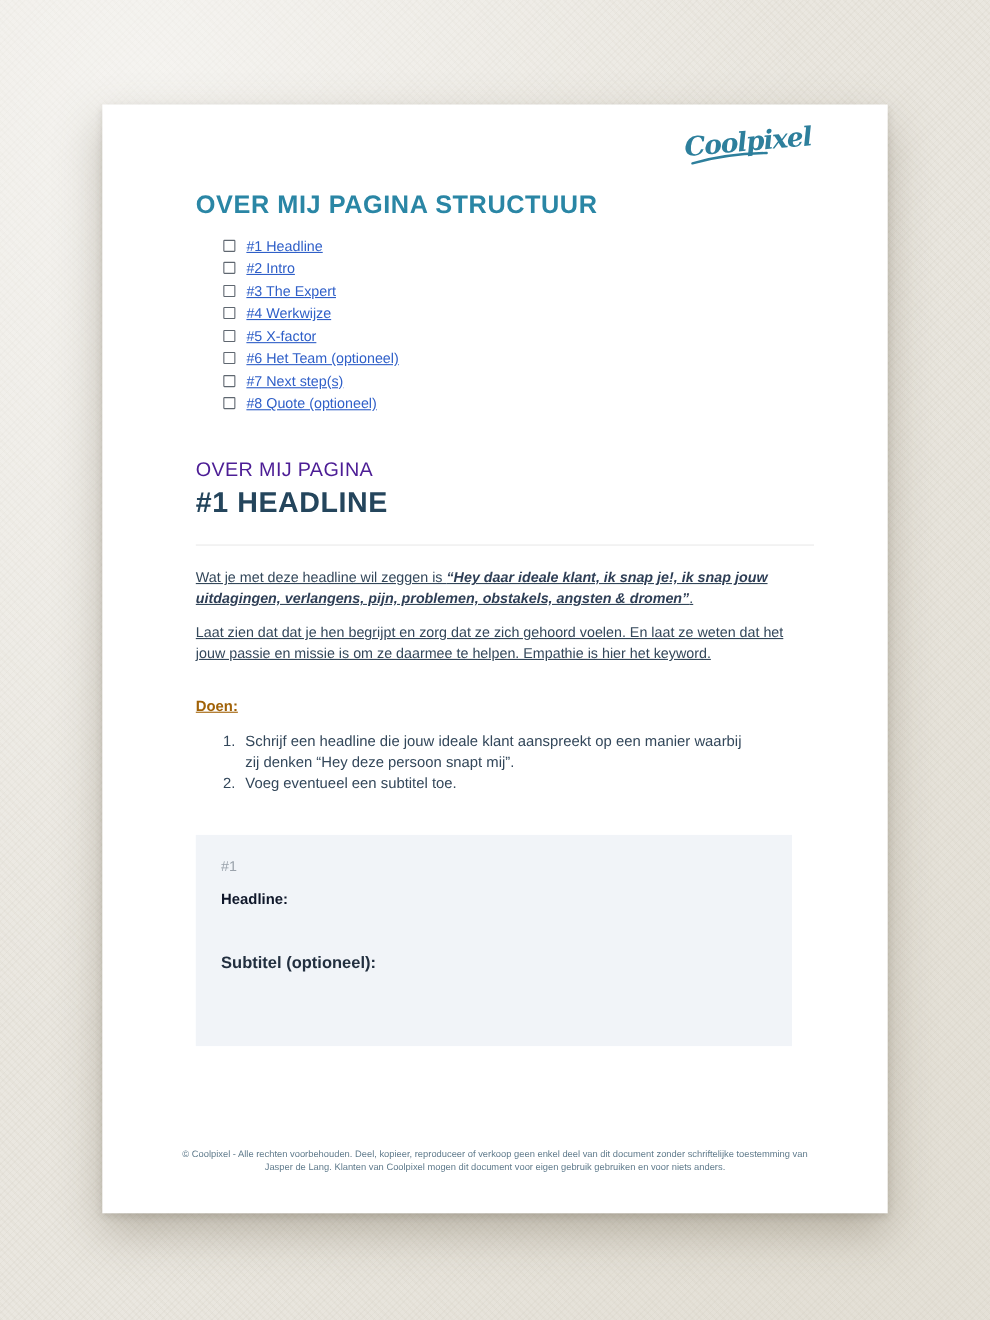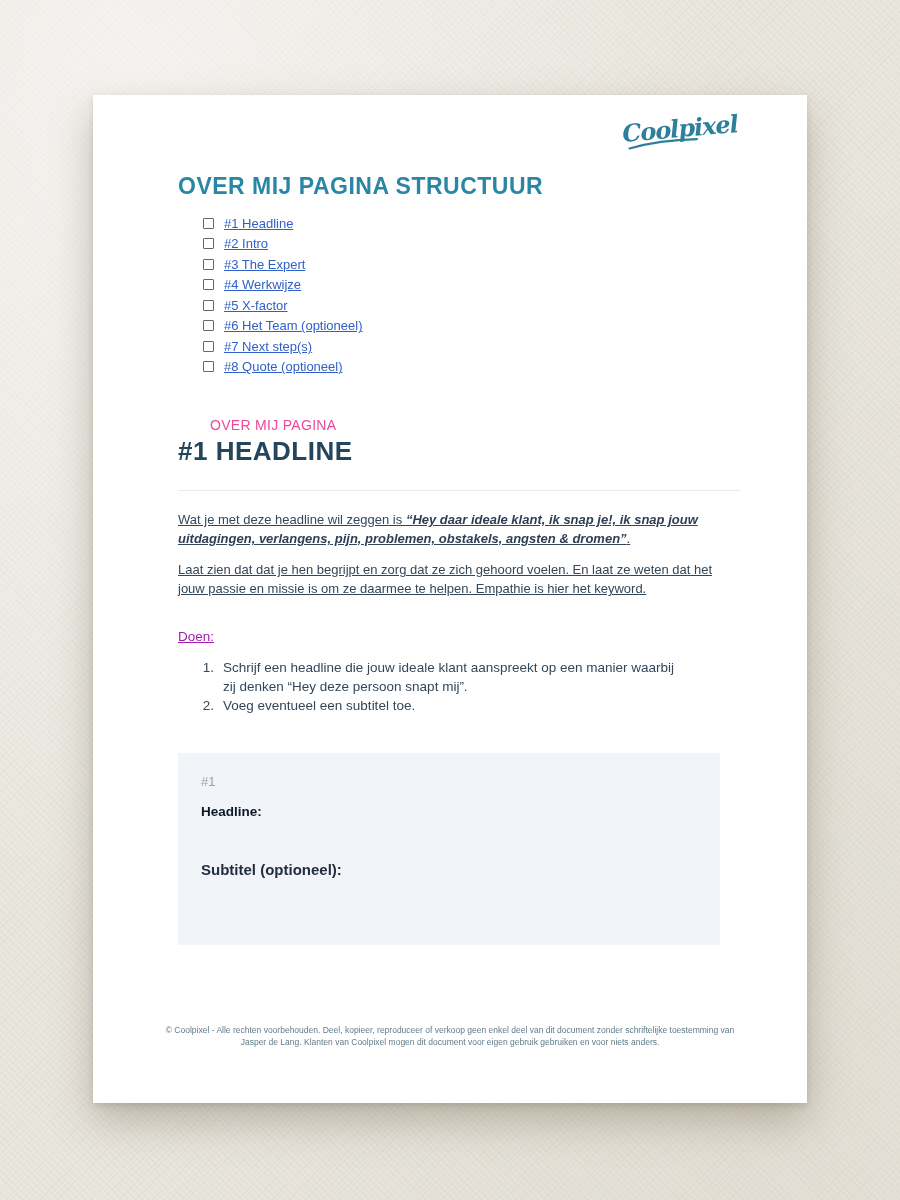--- a/index.html
+++ b/index.html
@@ -43,53 +43,53 @@
   .check-row { display:flex; align-items:center; gap:10px; height:20.5px; }
   .checkbox {
     width:11px; height:11px; border:1.5px solid #5f6770; border-radius:1px;
     background:#fff; flex:0 0 auto;
   }
   .check-link {
     font-size:13px; color:#2f5fc8; text-decoration:underline; font-weight:500;
   }
 
   
-  .eyebrow { margin-top:40px; font-size:14px; color:#ec4899; letter-spacing:.3px;margin-left:32px; }
+  .eyebrow { margin-top:40px; font-size:18px; color:#4c1d95; letter-spacing:.3px; }
   .section-heading {
     margin-top:3px; font-size:26px; font-weight:700; letter-spacing:.5px; color:#24455c;
   }
   hr.rule { margin-top:23px; border:none; border-top:1px solid #e9e9e9; }
 
   
   .body-copy p { font-size:13px; line-height:19px; color:#33475a;text-decoration:underline; }
   .p1 { margin-top:19px; }
   .p2, .p3 { margin-top:12px; }
   .quote-bold { font-weight:700; font-style:italic; color:#2e3e55; }
 
   .doen-label {
-    margin-top:31px; font-size:13.5px; font-weight:400; color:#a21caf;
+    margin-top:31px; font-size:13.5px; font-weight:700; color:#a16207;
     text-decoration:underline; display:inline-block;
   }
   .todo-list { margin-top:13px; margin-left:22px; }
   .todo-item { display:flex; font-size:13.5px; line-height:19px; color:#33475a; }
   .todo-num { flex:0 0 14px; text-align:right; margin-right:9px; }
   .todo-text { max-width:462px; }
 
   
   .worksheet {
     margin-top:38px; width:542px; height:192px;
     background:#f1f4f8; padding:21px 23px;
   }
   .ws-number { font-size:13px; color:#9ba3ac; }
   .ws-field-1 { margin-top:15px; font-size:13.5px; font-weight:700; color:#0f172a; }
   .ws-field-2 { margin-top:42px; font-size:15px; font-weight:700; color:#222f3f; }
 
   
   .footer {
-    position:absolute; bottom:55px; left:50%; transform:translateX(-50%);
+    position:absolute; bottom:36px; left:50%; transform:translateX(-50%);
     width:584px; text-align:center;
     font-size:8.5px; line-height:12px; color:#607b8c;
   }
 </style>
 </head>
 <body>
 
 <div class="page">
   <div class="content">
 

